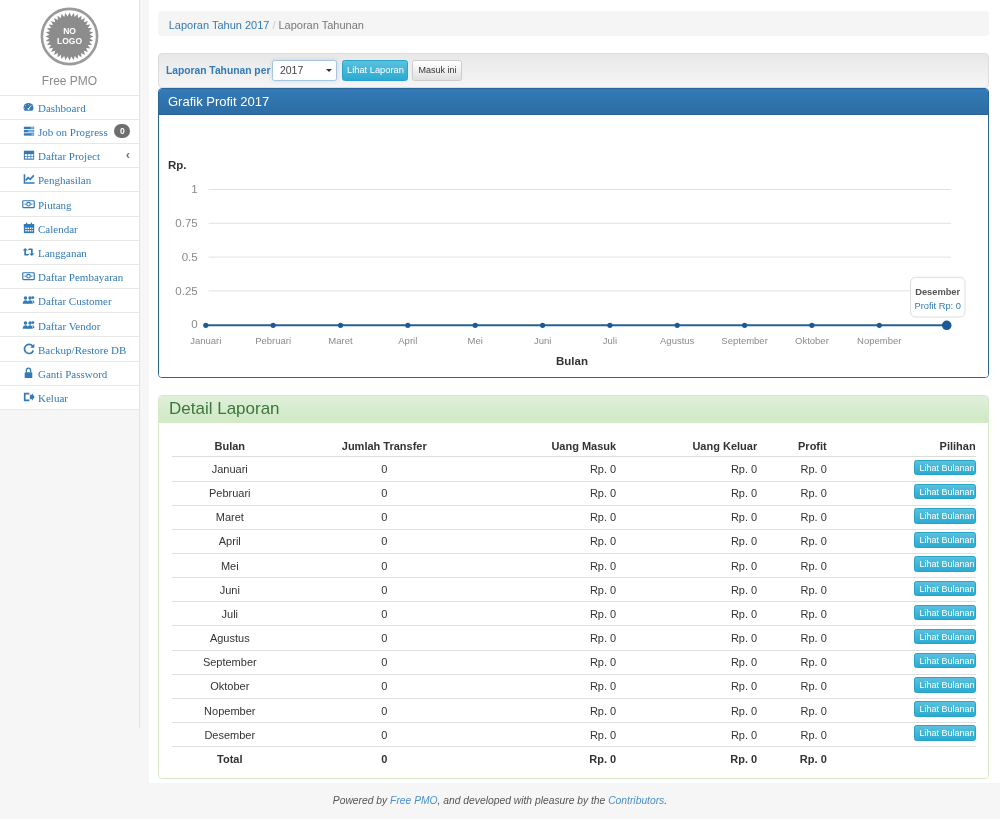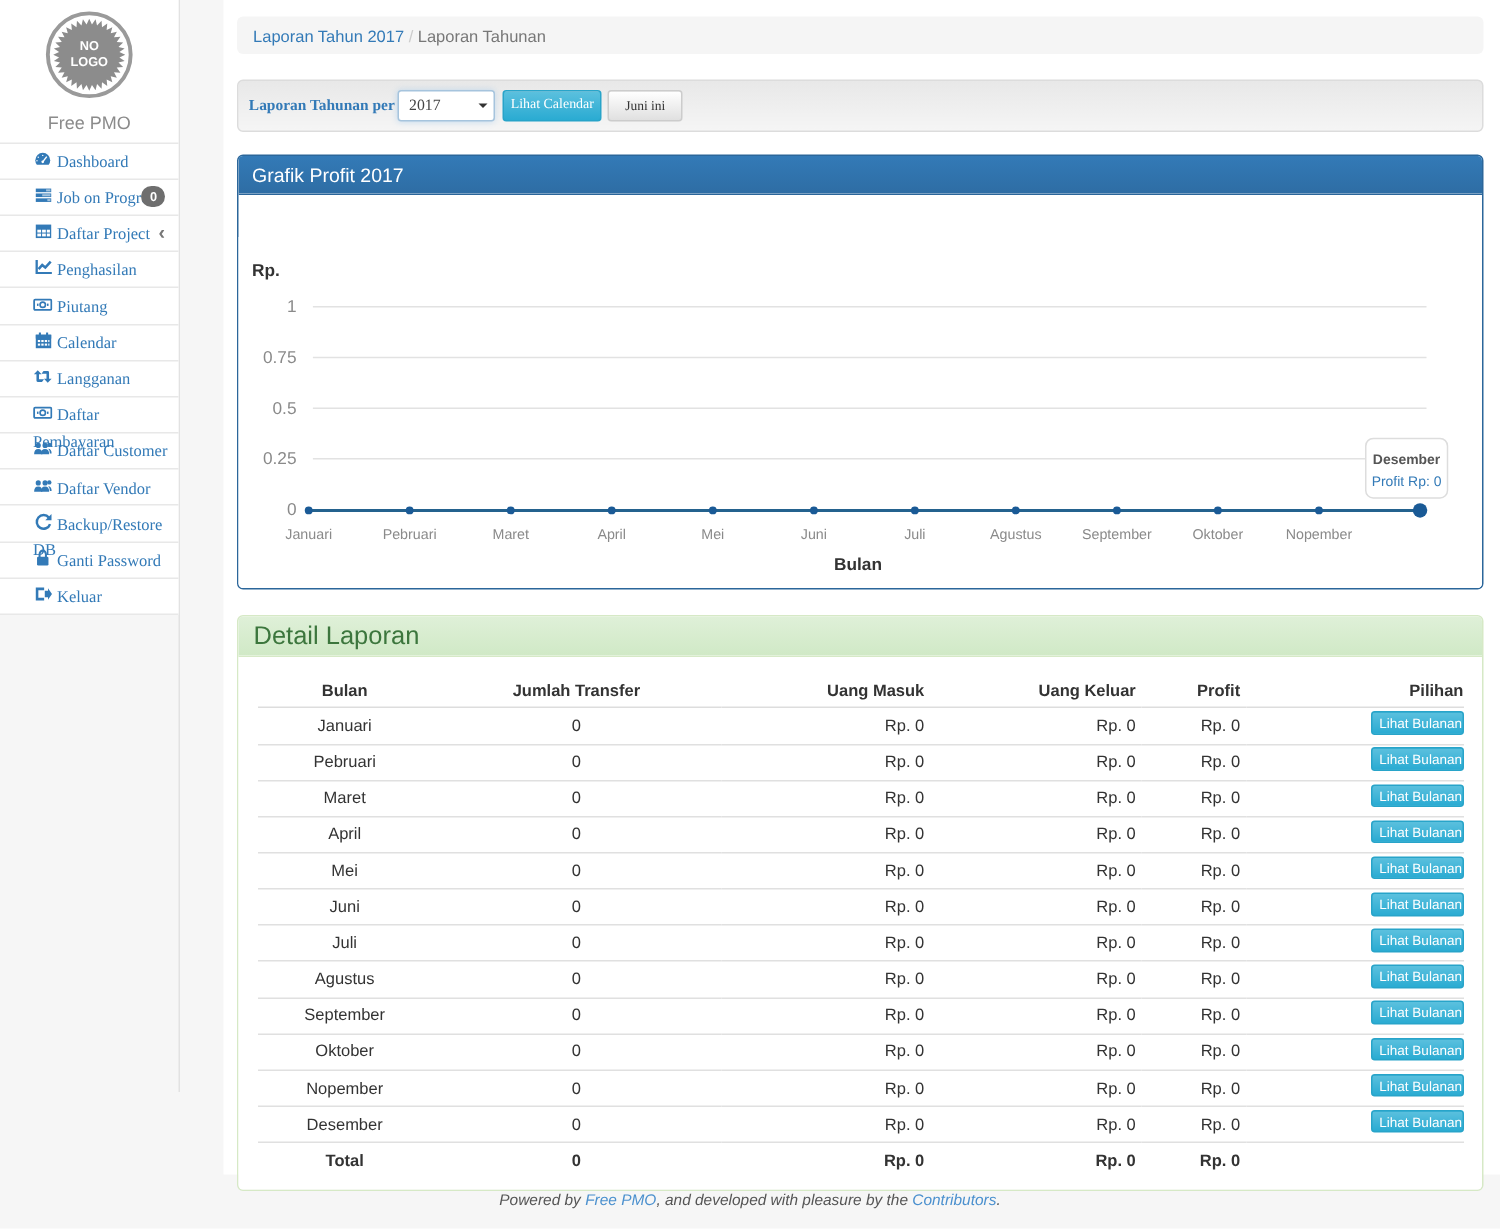--- a/index.html
+++ b/index.html
@@ -1,38 +1,38 @@
 <!DOCTYPE html>
 <html><head>
 <meta charset="utf-8">
 <style>
 * { margin:0; padding:0; box-sizing:border-box; }
 html,body { width:1000px; height:819px; overflow:hidden; }
 body { font-family:"Liberation Sans", sans-serif; background:#f6f6f6; position:relative; }
 a { text-decoration:none; }
 
 
-.sidebar { position:absolute; left:0; top:0; width:120px; height:728px; border-right:1px solid #e2e2e2; }
+.sidebar { position:absolute; left:0; top:0; width:140px; height:728px; border-right:1px solid #e2e2e2; }
 .logo-block { height:95.6px; border-bottom:1px solid #e8e8e8; text-align:center; background:#fff; }
 .logo-block svg { margin-top:7px; }
 .brand { font-size:12px; color:#8b8b8b; margin-top:3.5px; }
 .menu { list-style:none; background:#fff; }
 .menu li { height:24.2px; border-bottom:1px solid #e8e8e8; position:relative; }
 .menu li a { display:block; height:100%; padding-top:4.3px; line-height:17.4px; color:#337ab7; font-size:11px; padding-left:22px;font-family:Liberation Serif, serif; }
 .menu li a .mi { display:inline-block; width:13px; height:11px; vertical-align:-1px; margin-right:3px; text-align:center; }
 .menu .badge0 { position:absolute; right:8.7px; top:4.5px; width:16px; height:13.7px; background:#6e6e6e; border-radius:8px; color:#fff; font-size:8.5px; font-weight:bold; text-align:center; line-height:14px; }
 .menu .chev { position:absolute; right:9px; top:3.5px; color:#777; font-size:13px; font-weight:bold; }
 
 
 .main { position:absolute; left:149px; top:0; width:851px; height:783px; background:#fff; padding:10.5px 11px 0 9.4px; }
 .breadcrumb { height:25.5px; background:#f5f5f5; border-radius:4px; font-size:11px; padding:8px 10.3px 7px 10.3px; margin-bottom:16.5px; color:#777; }
 .breadcrumb a { color:#337ab7; }
 .breadcrumb .sep { color:#ccc; padding:0 3px; }
 
-.well { height:35.5px; background:linear-gradient(to bottom,#e8e8e8 0%,#f5f5f5 100%); border:1px solid #dcdcdc; border-radius:4px; margin-bottom:15px; padding:6.5px 6.5px; display:flex; align-items:center;font-family:Liberation Serif, serif; }
+.well { height:35.5px; background:linear-gradient(to bottom,#e8e8e8 0%,#f5f5f5 100%); border:1px solid #dcdcdc; border-radius:4px; margin-bottom:0; padding:6.5px 6.5px; display:flex; align-items:center; }
 .well label { color:#337ab7; font-weight:bold; font-size:10.3px; margin-right:2px; }
 .sel { width:65px; height:21px; background:#fff; border:1px solid #a6c4dd; border-radius:2.5px; font-size:10.5px; color:#444; padding-left:6.5px; line-height:19px; position:relative; box-shadow:0 0 4px rgba(102,175,233,0.32); }
 .sel .caret { position:absolute; right:4.5px; top:8px; width:0; height:0; border-left:3.2px solid transparent; border-right:3.2px solid transparent; border-top:3.8px solid #333; }
 .btn { height:21px; border-radius:2.5px; font-size:9.3px; text-align:center; line-height:19.5px; display:inline-block; white-space:nowrap; overflow:hidden; }
 .btn-info { background:linear-gradient(to bottom,#5bc0de 0%,#2aabd2 100%); border:1px solid #28a4c9; color:#fff; }
 .btn-default { background:linear-gradient(to bottom,#fff 0%,#e0e0e0 100%); border:1px solid #ccc; color:#333; }
 .btn-lihat { width:66px; margin-left:5px; }
 .btn-tahun { width:50px; margin-left:4px; font-size:9px; }
 
 
@@ -194,22 +194,22 @@
       </li>
   </ul>
 </div>
 
 <div class="main">
   <div class="breadcrumb"><a href="#">Laporan Tahun 2017</a><span class="sep">/</span>Laporan Tahunan</div>
 
   <div class="well">
     <label>Laporan Tahunan per</label>
     <div class="sel">2017<span class="caret"></span></div>
-    <span class="btn btn-info btn-lihat">Lihat Calendar</span>
-    <span class="btn btn-default btn-tahun">Juni ini</span>
+    <span class="btn btn-info btn-lihat">Lihat Laporan</span>
+    <span class="btn btn-default btn-tahun">Masuk ini</span>
   </div>
 
   <div class="panel1">
     <div class="hd">Grafik Profit 2017</div>
     <div class="bd">
       <svg id="chart" width="828" height="235" viewBox="0 0 828 235">
       <text x="9" y="26" font-size="11.5" font-weight="bold" fill="#333" font-family="Liberation Sans">Rp.</text>
       <text x="38.7" y="50.1" font-size="11.5" fill="#8a8a8a" text-anchor="end" font-family="Liberation Sans">1</text>
       <text x="38.7" y="83.9" font-size="11.5" fill="#8a8a8a" text-anchor="end" font-family="Liberation Sans">0.75</text>
       <text x="38.7" y="117.7" font-size="11.5" fill="#8a8a8a" text-anchor="end" font-family="Liberation Sans">0.5</text>

